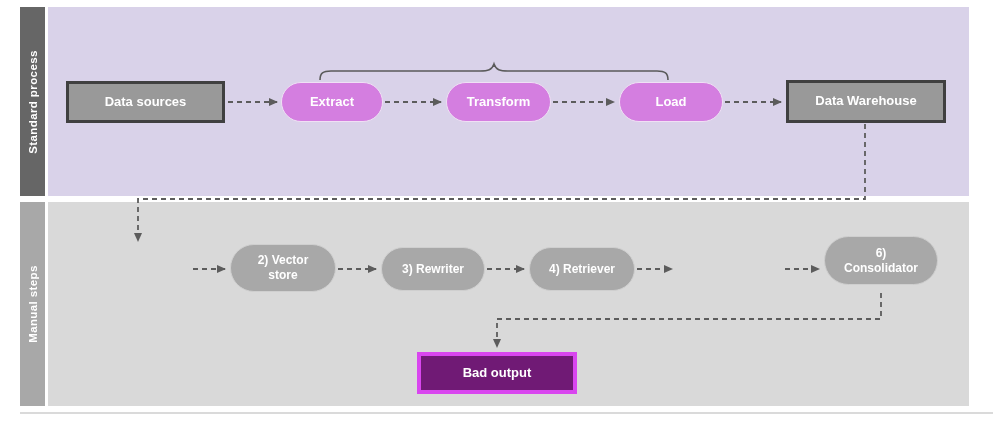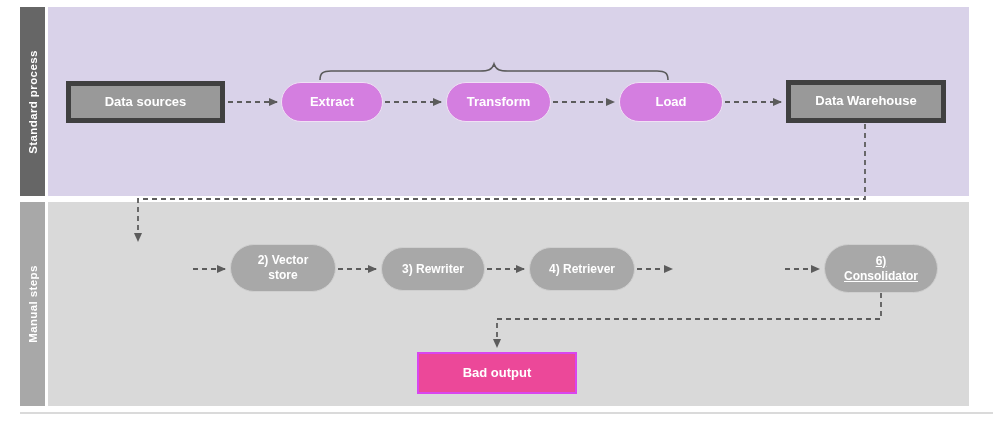--- a/index.html
+++ b/index.html
@@ -11,24 +11,24 @@
   .lane-header .vtext{
     transform:rotate(-90deg);white-space:nowrap;color:#ffffff;
     font-size:11.5px;font-weight:bold;letter-spacing:.4px;
   }
   .lane-body{position:absolute;}
   .node{
     position:absolute;display:flex;align-items:center;justify-content:center;
     color:#ffffff;font-weight:bold;text-align:center;box-sizing:border-box;
     line-height:1.25;
   }
-  .rect-gray{background:#999999;border:5px solid #404040;font-size:13px;}
+  .rect-gray{background:#999999;border:3px solid #404040;font-size:13px;}
   .pill-magenta{background:#d47ee0;border:1.5px solid #f0e0f5;border-radius:22px;font-size:13px;}
   .pill-gray{background:#a8a8a8;border:1.5px solid #cfcfcf;border-radius:26px;font-size:12px;padding:0 10px;}
-  .rect-yellow{background:#ec4899;border:2px solid #d946ef;font-size:13px;}
+  .rect-yellow{background:#701a75;border:4px solid #d946ef;font-size:13px;}
   .brace-label{
     position:absolute;color:#595959;font-size:13px;font-weight:bold;text-align:center;
   }
   .divider{position:absolute;background:#dadada;}
   svg.overlay{position:absolute;left:0;top:0;pointer-events:none;}
   .dash{stroke:#5c5c5c;stroke-width:1.8;stroke-dasharray:5,4;fill:none;}
   .solidline{stroke:#5a5a5a;stroke-width:1.6;fill:none;}
 </style>
 </head>
 <body>
@@ -75,16 +75,16 @@
 
   <div class="node rect-gray" style="left:66px;top:81px;width:159px;height:42px;">Data sources</div>
   <div class="node pill-magenta" style="left:281px;top:82px;width:102px;height:40px;text-align:right;">Extract</div>
   <div class="node pill-magenta" style="left:446px;top:82px;width:105px;height:40px;">Transform</div>
   <div class="node rect-gray" style="left:786px;top:80px;width:160px;height:43px;">Data Warehouse</div>
   <div class="node pill-magenta" style="left:619px;top:82px;width:104px;height:40px;">Load</div>
 
   <div class="node pill-gray" style="left:230px;top:244px;width:106px;height:48px;padding:0 22px;">2) Vector store</div>
   <div class="node pill-gray" style="left:381px;top:247px;width:104px;height:44px;">3) Rewriter</div>
   <div class="node pill-gray" style="left:529px;top:247px;width:106px;height:44px;">4) Retriever</div>
-  <div class="node pill-gray" style="left:824px;top:244px;width:114px;height:49px;padding:0 16px;text-decoration:underline;">6) Consolidator</div>
+  <div class="node pill-gray" style="left:824px;top:236px;width:114px;height:49px;padding:0 16px;">6) Consolidator</div>
   <div class="node rect-yellow" style="left:417px;top:352px;width:160px;height:42px;">Bad output</div>
 
 </div>
 
 </body></html>

